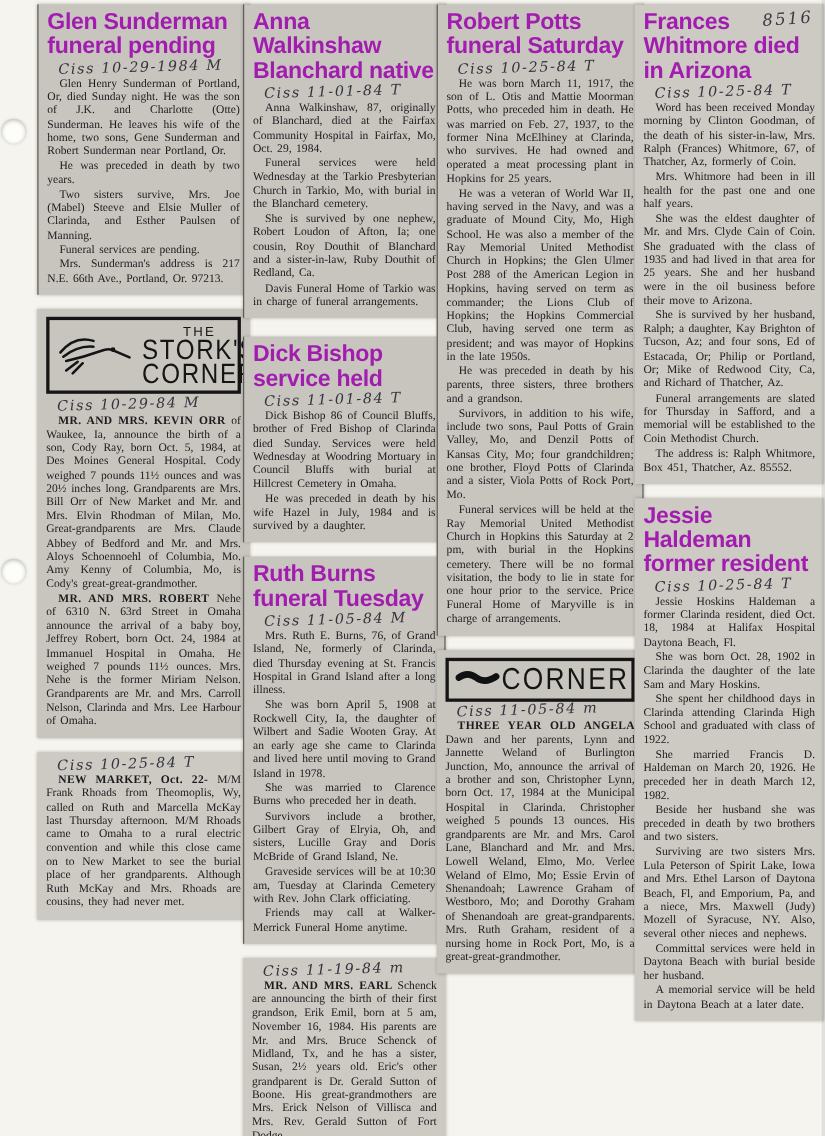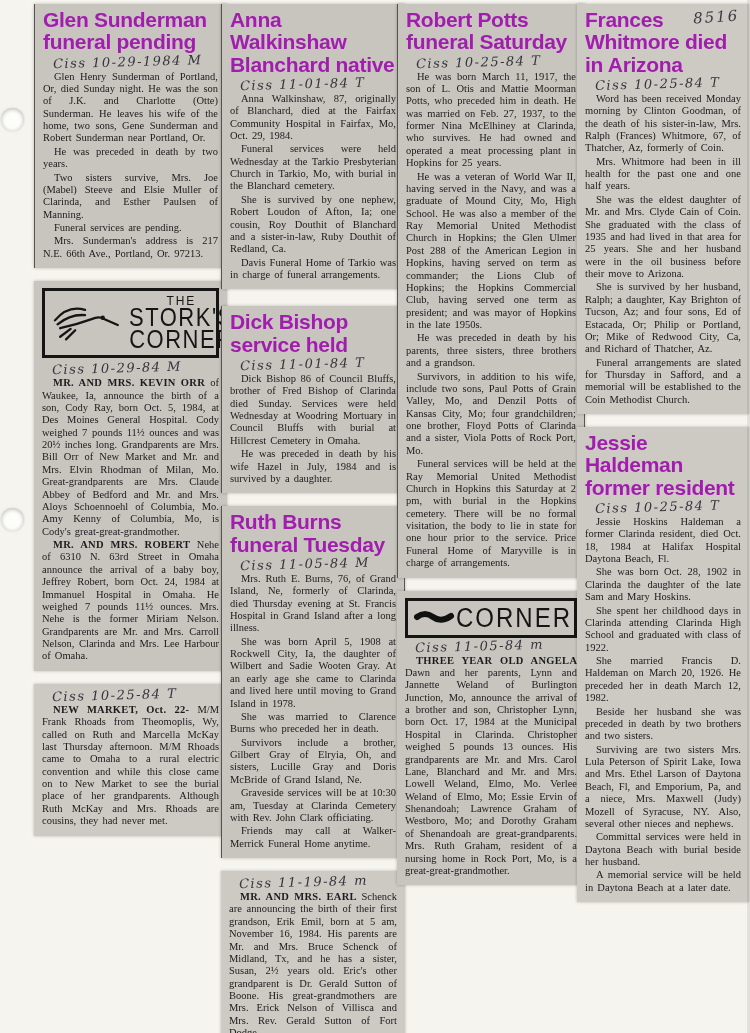--- a/index.html
+++ b/index.html
@@ -222,20 +222,21 @@
     <article class="clipping lighter">
       <div class="hw-note">8516</div>
       <h2 class="headline">Frances Whitmore died in Arizona</h2>
       <div class="handwriting">Ciss 10-25-84 T</div>
       <div class="body">
           <p>Word has been received Monday morning by Clinton Goodman, of the death of his sister-in-law, Mrs. Ralph (Frances) Whitmore, 67, of Thatcher, Az, formerly of Coin.</p>
           <p>Mrs. Whitmore had been in ill health for the past one and one half years.</p>
           <p>She was the eldest daughter of Mr. and Mrs. Clyde Cain of Coin. She graduated with the class of 1935 and had lived in that area for 25 years. She and her husband were in the oil business before their move to Arizona.</p>
           <p>She is survived by her husband, Ralph; a daughter, Kay Brighton of Tucson, Az; and four sons, Ed of Estacada, Or; Philip or Portland, Or; Mike of Redwood City, Ca, and Richard of Thatcher, Az.</p>
           <p>Funeral arrangements are slated for Thursday in Safford, and a memorial will be established to the Coin Methodist Church.</p>
+          <p>The address is: Ralph Whitmore, Box 451, Thatcher, Az. 85552.</p>
         </div>
     </article>
 
     <article class="clipping lighter">
       <h2 class="headline">Jessie Haldeman former resident</h2>
       <div class="handwriting">Ciss 10-25-84 T</div>
       <div class="body">
           <p>Jessie Hoskins Haldeman a former Clarinda resident, died Oct. 18, 1984 at Halifax Hospital Daytona Beach, Fl.</p>
           <p>She was born Oct. 28, 1902 in Clarinda the daughter of the late Sam and Mary Hoskins.</p>
           <p>She spent her childhood days in Clarinda attending Clarinda High School and graduated with class of 1922.</p>

